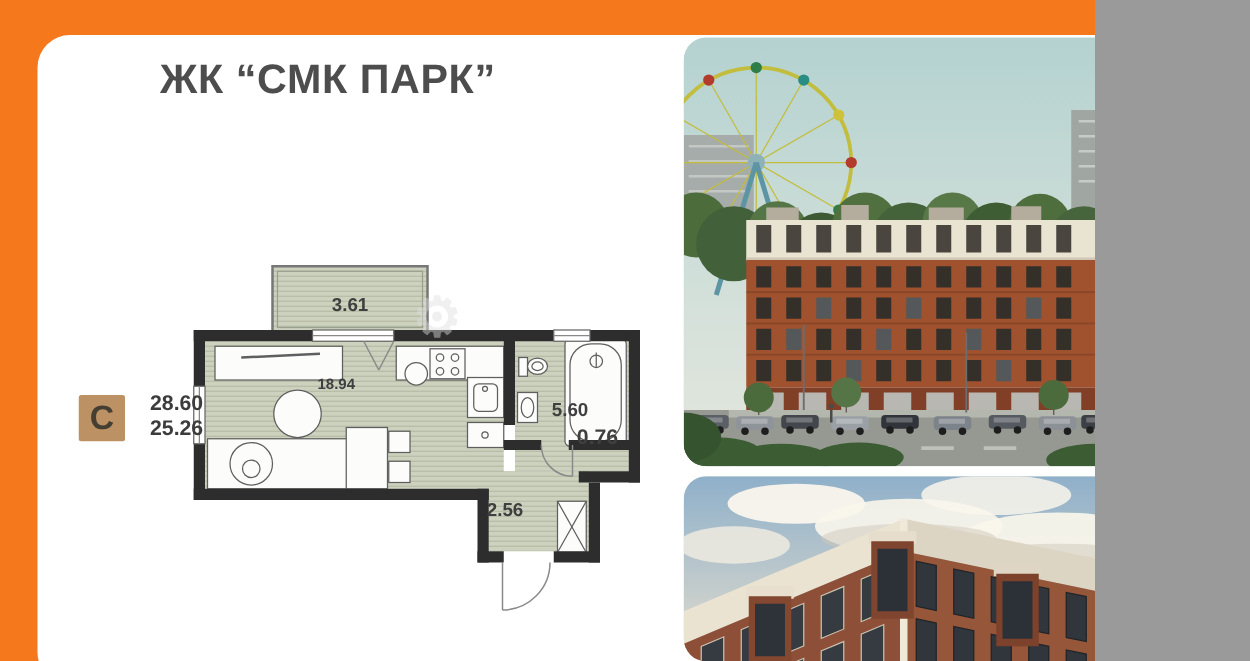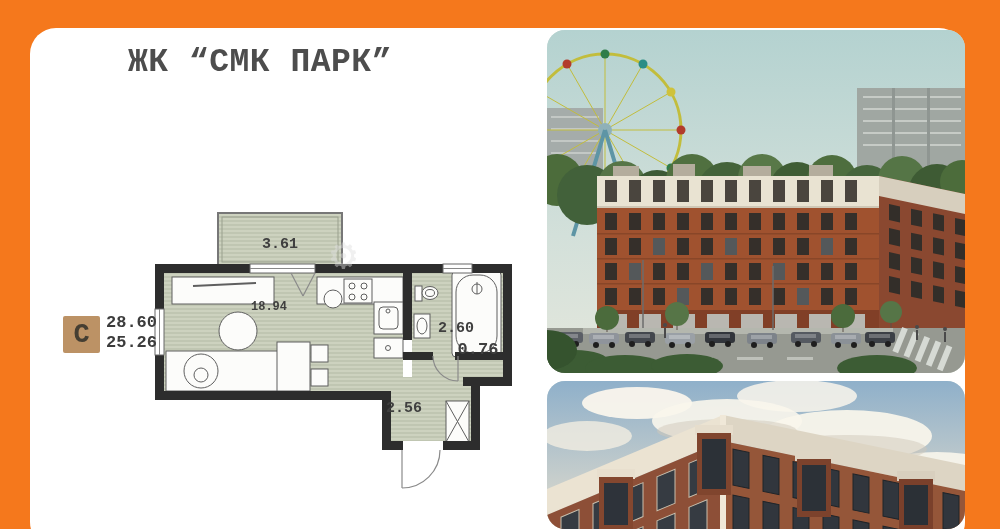--- a/index.html
+++ b/index.html
@@ -1,32 +1,32 @@
 <!DOCTYPE html>
 <html><head>
 <meta charset="utf-8">
 <style>
   html,body{margin:0;padding:0;background:#9a9a9a;}
-  .screen{position:relative;width:1000px;height:529px;background:#f5781c;overflow:hidden;
-          font-family:Liberation Mono, monospace;}
+  .screen{position:relative;width:876px;height:529px;background:#f5781c;overflow:hidden;
+          font-family:Liberation Sans, sans-serif;}
   .card{position:absolute;left:30px;top:28px;width:935px;height:520px;background:#ffffff;
         border-radius:26px;z-index:1;}
   .page-title{position:absolute;left:128px;top:44px;font-size:33px;font-weight:bold;
         color:#4d4d4d;letter-spacing:.5px;z-index:3;}
   .plan-svg{position:absolute;left:0;top:0;width:1000px;height:529px;z-index:2;}
   .area-label{position:absolute;z-index:3;font-size:15px;font-weight:bold;color:#3f3f3f;text-align:center;}
   .lbl-balcony{left:252px;top:236px;width:56px;}
   .lbl-living{left:236px;top:300px;width:66px;font-size:12px;}
   .lbl-bath{left:432px;top:320px;width:48px;}
   .lbl-closet{left:456px;top:340px;width:44px;font-size:17px;}
   .lbl-hall{left:380px;top:400px;width:48px;}
   .type-badge{position:absolute;left:63px;top:316px;width:37px;height:37px;background:#bc9265;
         color:#453e32;font-size:27px;font-weight:bold;display:flex;align-items:center;
         justify-content:center;z-index:3;border-radius:2px;}
-  .type-areas{position:absolute;left:106px;top:313px;z-index:3;font-size:17px;font-weight:bold;
+  .type-areas{position:absolute;left:120px;top:313px;z-index:3;font-size:17px;font-weight:bold;
         color:#3c3c3c;line-height:20px;}
   .photo{position:absolute;border-radius:18px;overflow:hidden;z-index:4;background:#cfdcd8;}
   .photo svg{display:block;}
   #photo-top{left:547px;top:30px;width:418px;height:343px;}
   #photo-bottom{left:547px;top:381px;width:418px;height:148px;}
   .watermark{position:absolute;left:330px;top:228px;z-index:5;font-size:50px;font-weight:bold;
         color:rgba(222,222,222,0.45);letter-spacing:4px;display:flex;align-items:center;gap:8px;
         pointer-events:none;}
   .watermark .gear{font-size:44px;}
 </style>
@@ -128,21 +128,21 @@
       <line x1="315" y1="273" x2="303" y2="296"></line>
       <path d="M433,356 A25,25 0 0 0 458,381"></path>
       <line x1="458" y1="356" x2="458" y2="381"></line>
       <path d="M440,450 A38,38 0 0 1 402,488"></path>
       <line x1="402" y1="450" x2="402" y2="488"></line>
     </g>
   </svg>
 
   <div class="area-label lbl-balcony">3.61</div>
   <div class="area-label lbl-living">18.94</div>
-  <div class="area-label lbl-bath">2.60</div>
+  <div class="area-label lbl-bath">5.60</div>
   <div class="area-label lbl-closet">0.76</div>
   <div class="area-label lbl-hall">2.56</div>
 
   <div class="type-badge">С</div>
   <div class="type-areas">
     <div>28.60</div>
     <div>25.26</div>
   </div>
 
   <div class="photo" id="photo-top">

